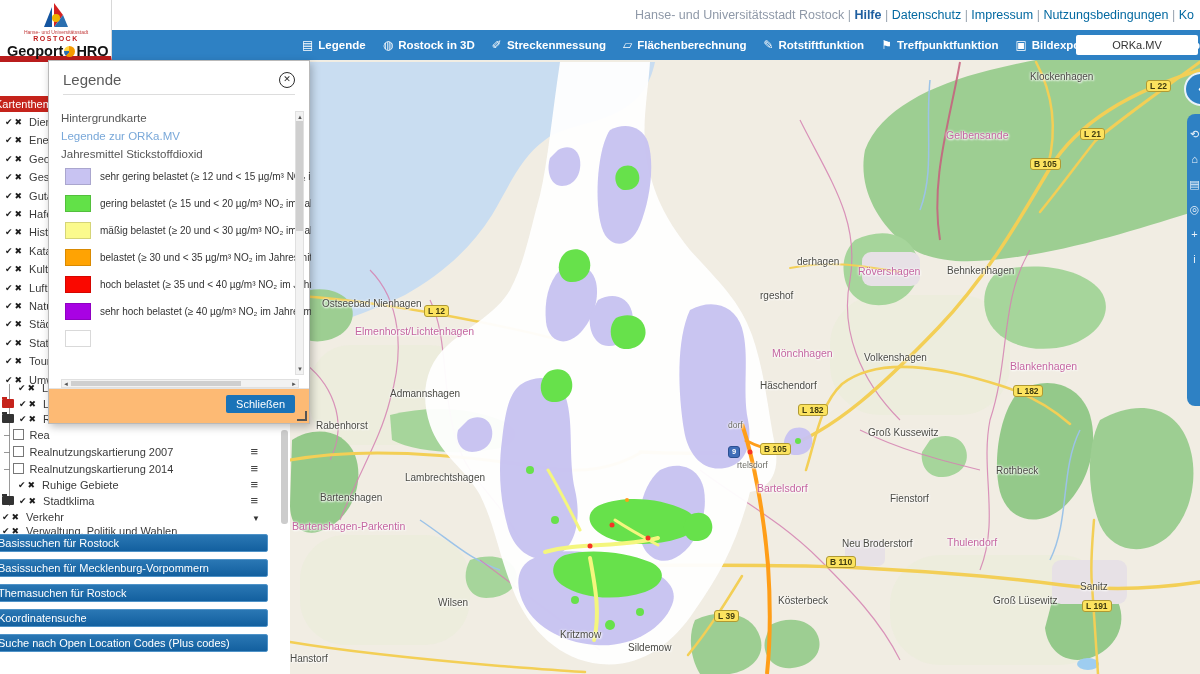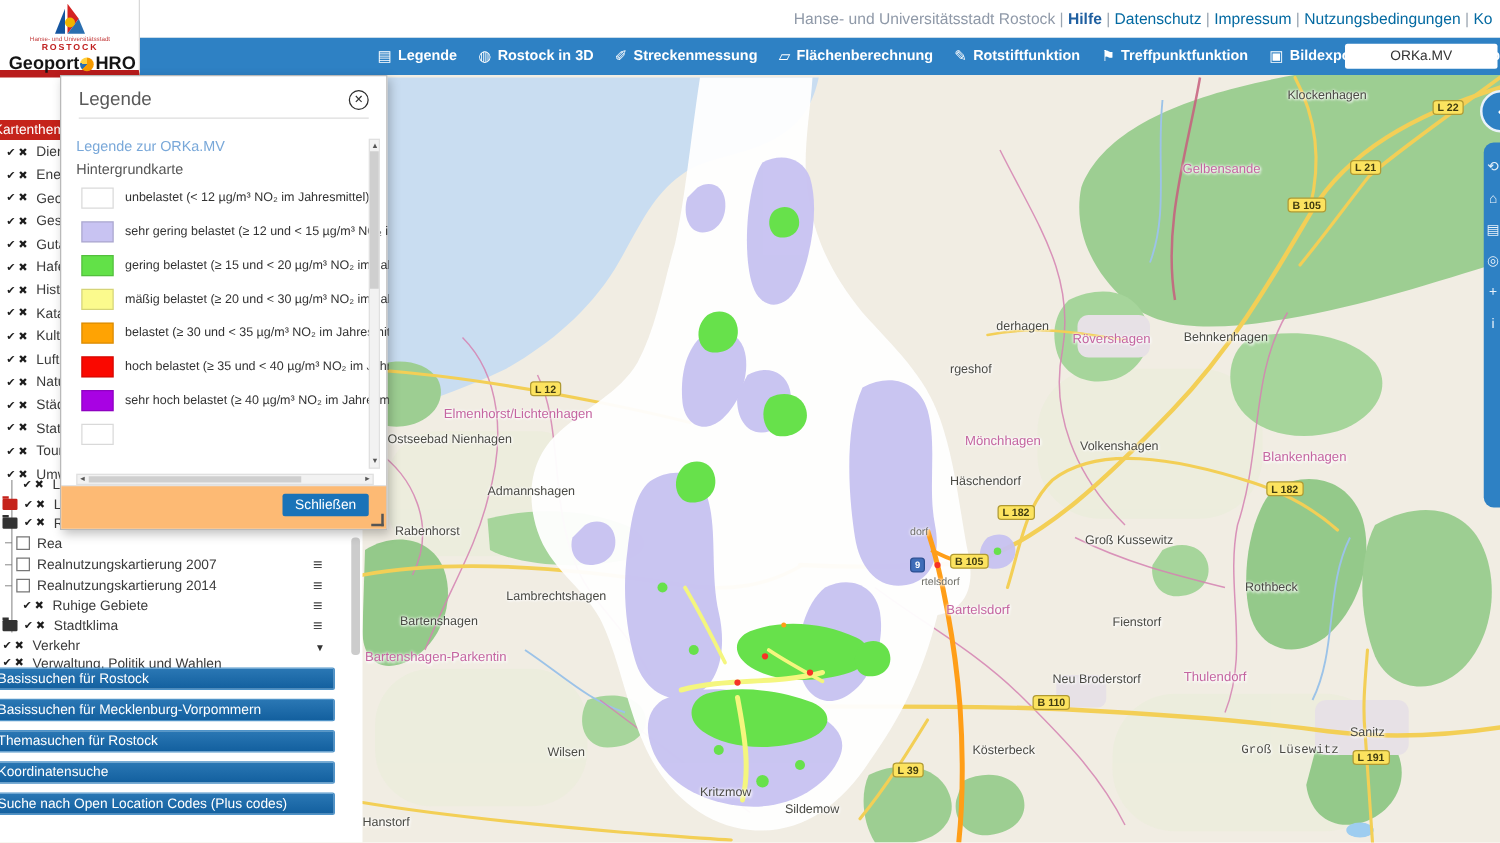--- a/index.html
+++ b/index.html
@@ -243,26 +243,26 @@
     <div class="mlabel town" style="left: 760px; top: 290px;">rgeshof</div>
     <div class="mlabel town" style="left: 864px; top: 352px;">Volkenshagen</div>
     <div class="mlabel town" style="left: 760px; top: 380px;">Häschendorf</div>
     <div class="mlabel town" style="left: 996px; top: 465px;">Rothbeck</div>
     <div class="mlabel town" style="left: 890px; top: 493px;">Fienstorf</div>
     <div class="mlabel town" style="left: 868px; top: 427px;">Groß Kussewitz</div>
     <div class="mlabel town" style="left: 842px; top: 538px;">Neu Broderstorf</div>
     <div class="mlabel town" style="left: 778px; top: 595px;">Kösterbeck</div>
     <div class="mlabel town" style="left: 628px; top: 642px;">Sildemow</div>
     <div class="mlabel town" style="left: 1080px; top: 581px;">Sanitz</div>
-    <div class="mlabel town" style="left: 993px; top: 595px; font-family: Liberation Mono, monospace;">Groß Lüsewitz</div>
+    <div class="mlabel town" style="left: 993px; top: 595px;">Groß Lüsewitz</div>
     <div class="mlabel town" style="left: 390px; top: 388px;">Admannshagen</div>
     <div class="mlabel town" style="left: 316px; top: 420px;">Rabenhorst</div>
     <div class="mlabel town" style="left: 405px; top: 472px;">Lambrechtshagen</div>
     <div class="mlabel town" style="left: 320px; top: 492px;">Bartenshagen</div>
-    <div class="mlabel town" style="left: 310px; top: 298px; margin-top: 48px;">Ostseebad Nienhagen</div>
+    <div class="mlabel town" style="left: 322px; top: 298px;">Ostseebad Nienhagen</div>
     <div class="mlabel town" style="left: 438px; top: 597px;">Wilsen</div>
     <div class="mlabel town" style="left: 560px; top: 629px;">Kritzmow</div>
     <div class="mlabel town" style="left: 290px; top: 653px;">Hanstorf</div>
     <div class="mlabel small" style="left: 728px; top: 420px;">dorf</div>
     <div class="mlabel small" style="left: 737px; top: 460px;">rtelsdorf</div>
     <div class="mlabel muni" style="left: 946px; top: 129px;">Gelbensande</div>
     <div class="mlabel muni" style="left: 858px; top: 265px;">Rövershagen</div>
     <div class="mlabel muni" style="left: 772px; top: 347px;">Mönchhagen</div>
     <div class="mlabel muni" style="left: 1010px; top: 360px;">Blankenhagen</div>
     <div class="mlabel muni" style="left: 355px; top: 325px;">Elmenhorst/Lichtenhagen</div>
@@ -496,26 +496,23 @@
     </div>
 </div>
 
 <div class="legend">
   <div class="leg-head">
     <span class="leg-title">Legende</span>
     <span class="leg-close">✕</span>
   </div>
   <div class="leg-divider"></div>
   <div class="leg-content">
+      <div class="leg-sec">Hintergrundkarte</div>
       <div class="leg-sec link">Legende zur ORKa.MV</div>
-      <div class="leg-sec">Hintergrundkarte</div>
-      <div class="leg-entry">
-        <span class="swatch" style="background: rgb(255, 255, 255);"></span>
-        <span class="leg-label">unbelastet (&lt; 12 µg/m³ NO₂ im Jahresmittel)</span>
-      </div>
+      <div class="leg-sec">Jahresmittel Stickstoffdioxid</div>
       <div class="leg-entry">
         <span class="swatch" style="background: rgb(200, 195, 242);"></span>
         <span class="leg-label">sehr gering belastet (≥ 12 und &lt; 15 µg/m³ NO₂ im Jahresmittel)</span>
       </div>
       <div class="leg-entry">
         <span class="swatch" style="background: rgb(98, 225, 72);"></span>
         <span class="leg-label">gering belastet (≥ 15 und &lt; 20 µg/m³ NO₂ im Jahresmittel)</span>
       </div>
       <div class="leg-entry">
         <span class="swatch" style="background: rgb(251, 250, 141);"></span>

